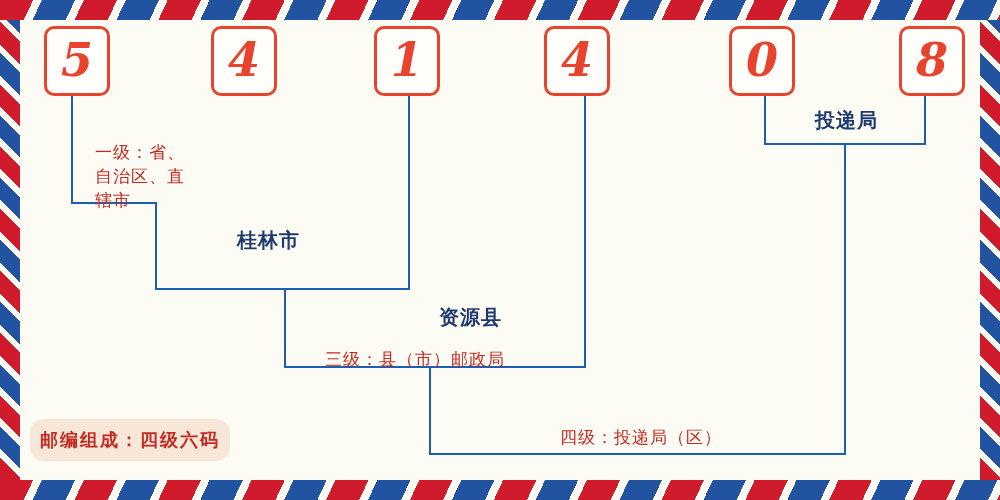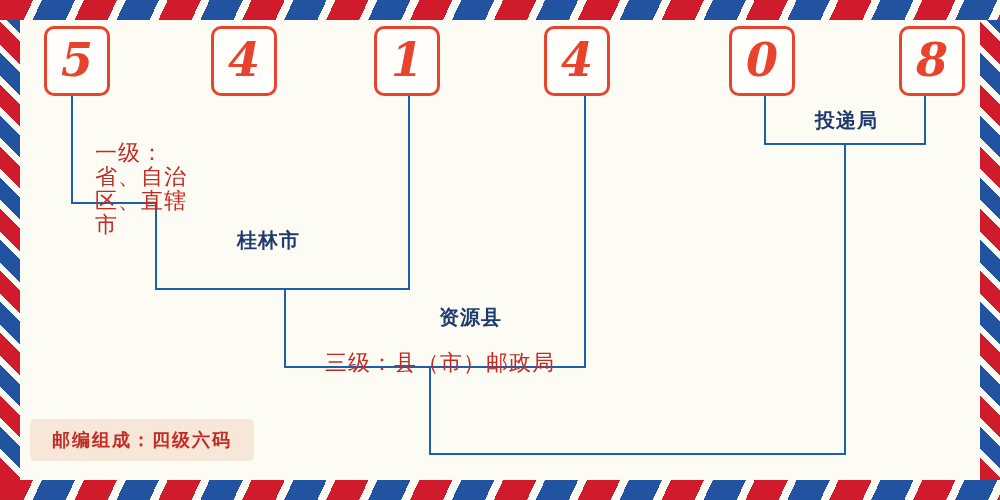--- a/index.html
+++ b/index.html
@@ -37,27 +37,27 @@
 
   
   .line{position:absolute;background:#1c5fb0;z-index:1;}
 
   
   .lvl-name{
     position:absolute;z-index:2;color:#1e3a6e;font-weight:bold;font-size:20px;
     letter-spacing:1px;white-space:nowrap;
   }
   .lvl-desc{
-    position:absolute;z-index:2;color:#c42a21;font-size:22px;letter-spacing:1px;
+    position:absolute;z-index:2;color:#c42a21;font-size:17px;letter-spacing:1px;
     white-space:nowrap;
   }
   .lvl-desc.wrap{white-space:normal;width:106px;line-height:24px;}
   .footer-badge{
     position:absolute;left:30px;top:419px;z-index:2;
-    background:#f6e7d8;border-radius:5px;padding:9px 22px;
+    background:#f6e7d8;border-radius:14px;padding:9px 10px;
     color:#c42a21;font-weight:bold;font-size:18px;letter-spacing:2px;white-space:nowrap;
   }
 </style>
 </head>
 <body>
 
 <div class="canvas">
 
   <div class="edge h top"></div>
   <div class="edge h bottom"></div>
@@ -86,18 +86,19 @@
   <div class="line" style="left:764px;top:143px;width:162px;height:2px;"></div>
   <div class="line" style="left:924px;top:96px;width:2px;height:49px;"></div>
 
   <div class="lvl-desc wrap" style="left:95px;top:141px;">一级：省、自治区、直辖市</div>
 
   <div class="lvl-name" style="left:237px;top:227px;">桂林市</div>
 
   <div class="lvl-name" style="left:395px;top:304px;margin-left:44px;">资源县</div>
   <div class="lvl-desc" style="left:325px;top:336px;margin-top:12px;">三级：县（市）邮政局</div>
 
+  <div class="lvl-desc" style="left:560px;top:426px;">四级：投递局（区）</div>
 
   <div class="lvl-name" style="left:815px;top:107px;">投递局</div>
 
   <div class="footer-badge">邮编组成：四级六码</div>
 
 </div>
 
 </body></html>

